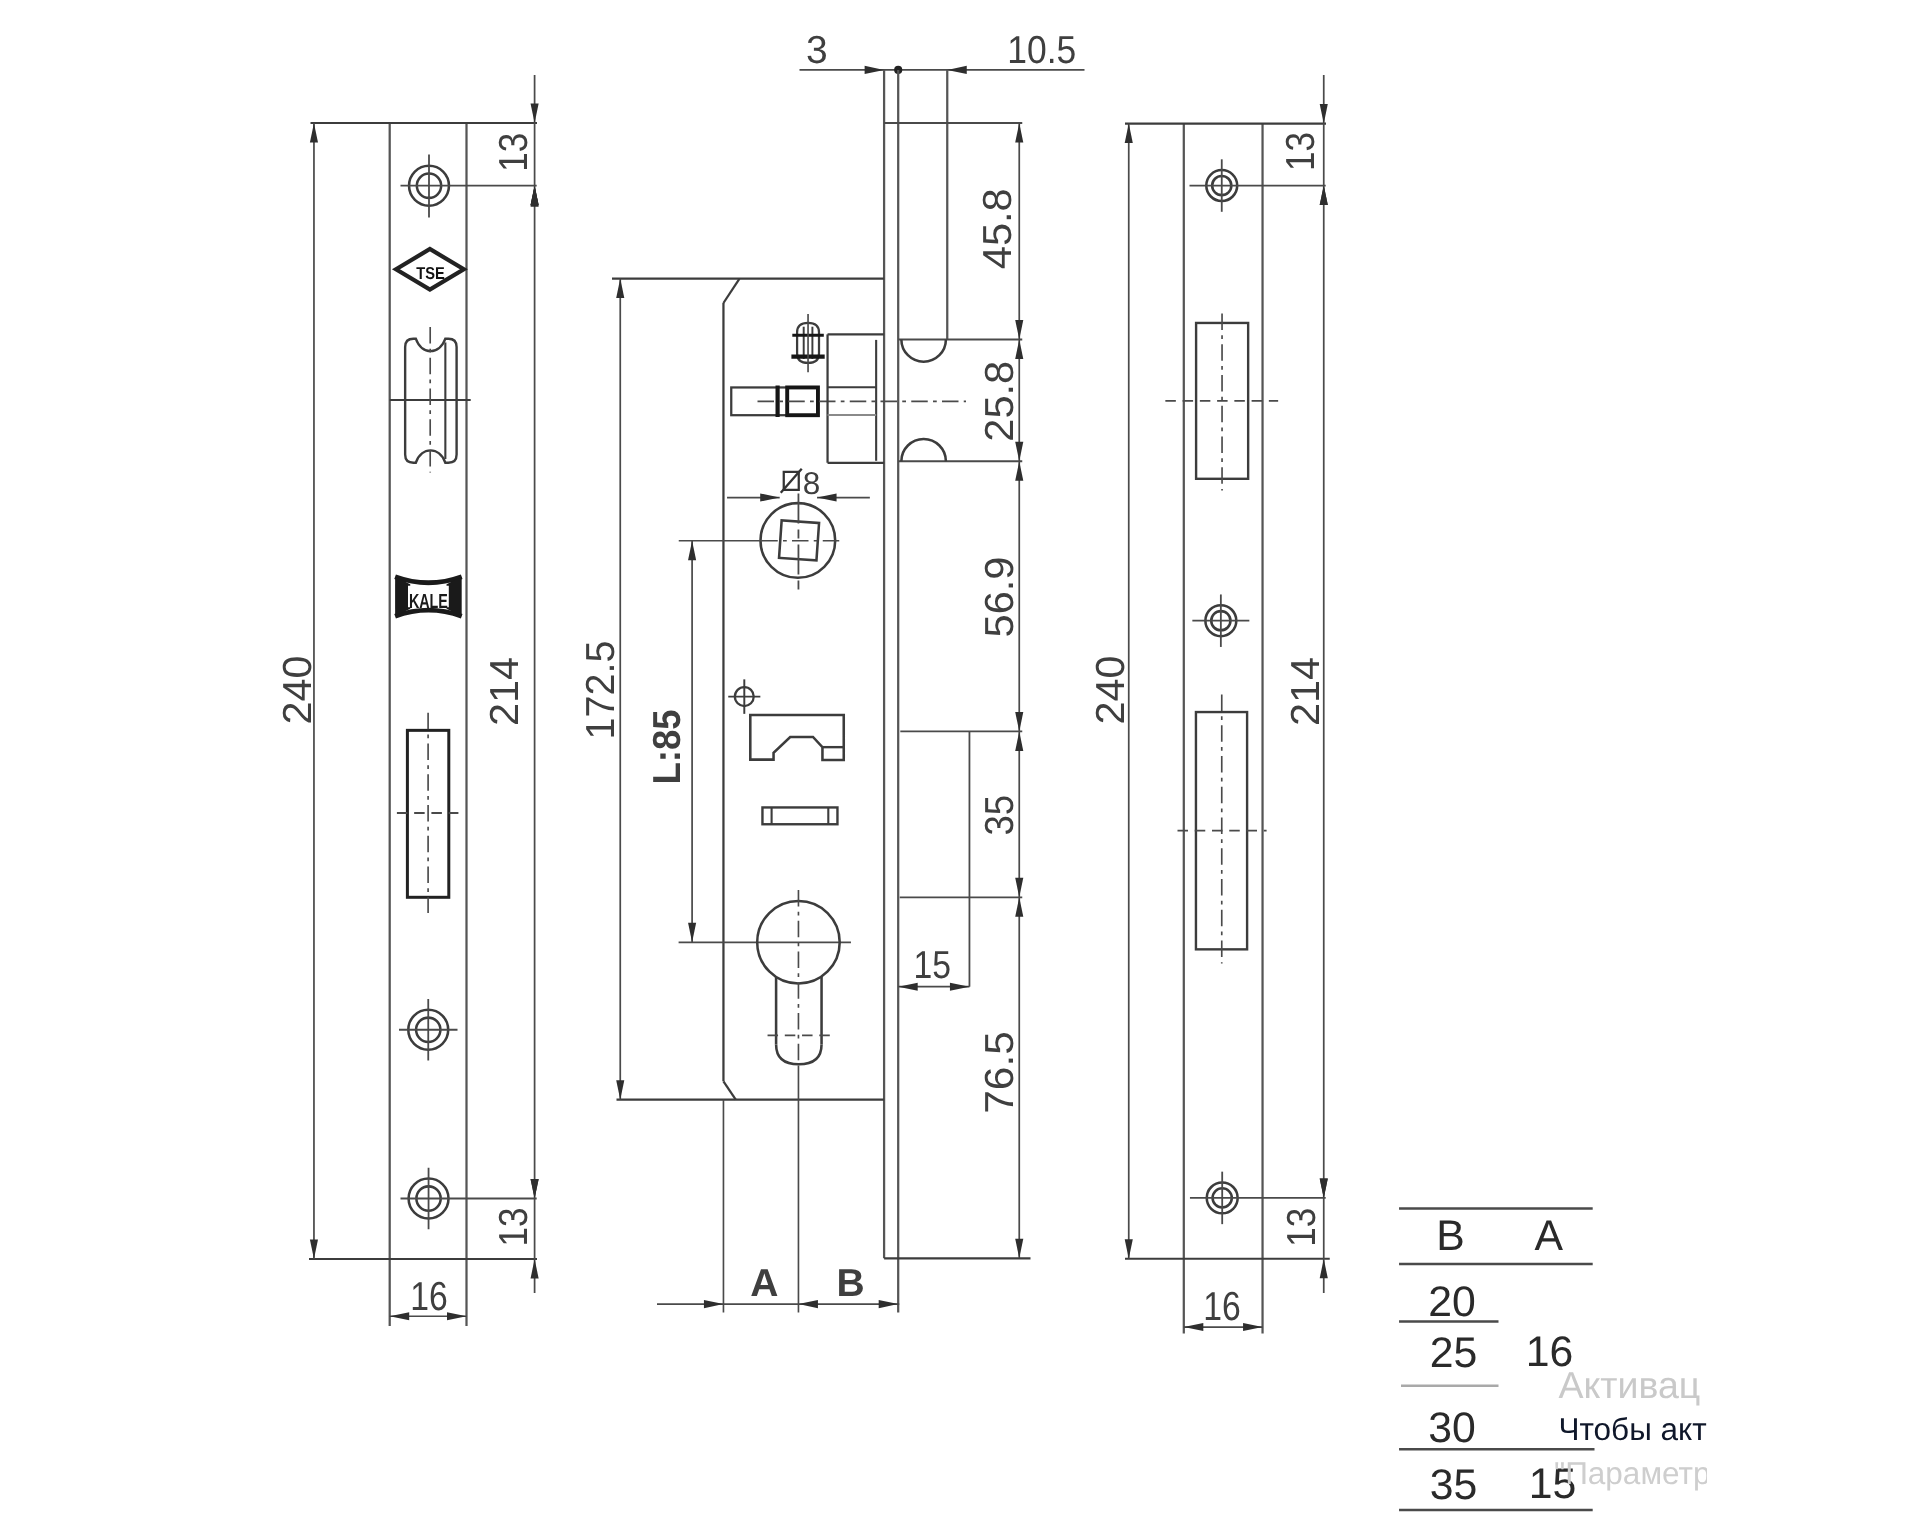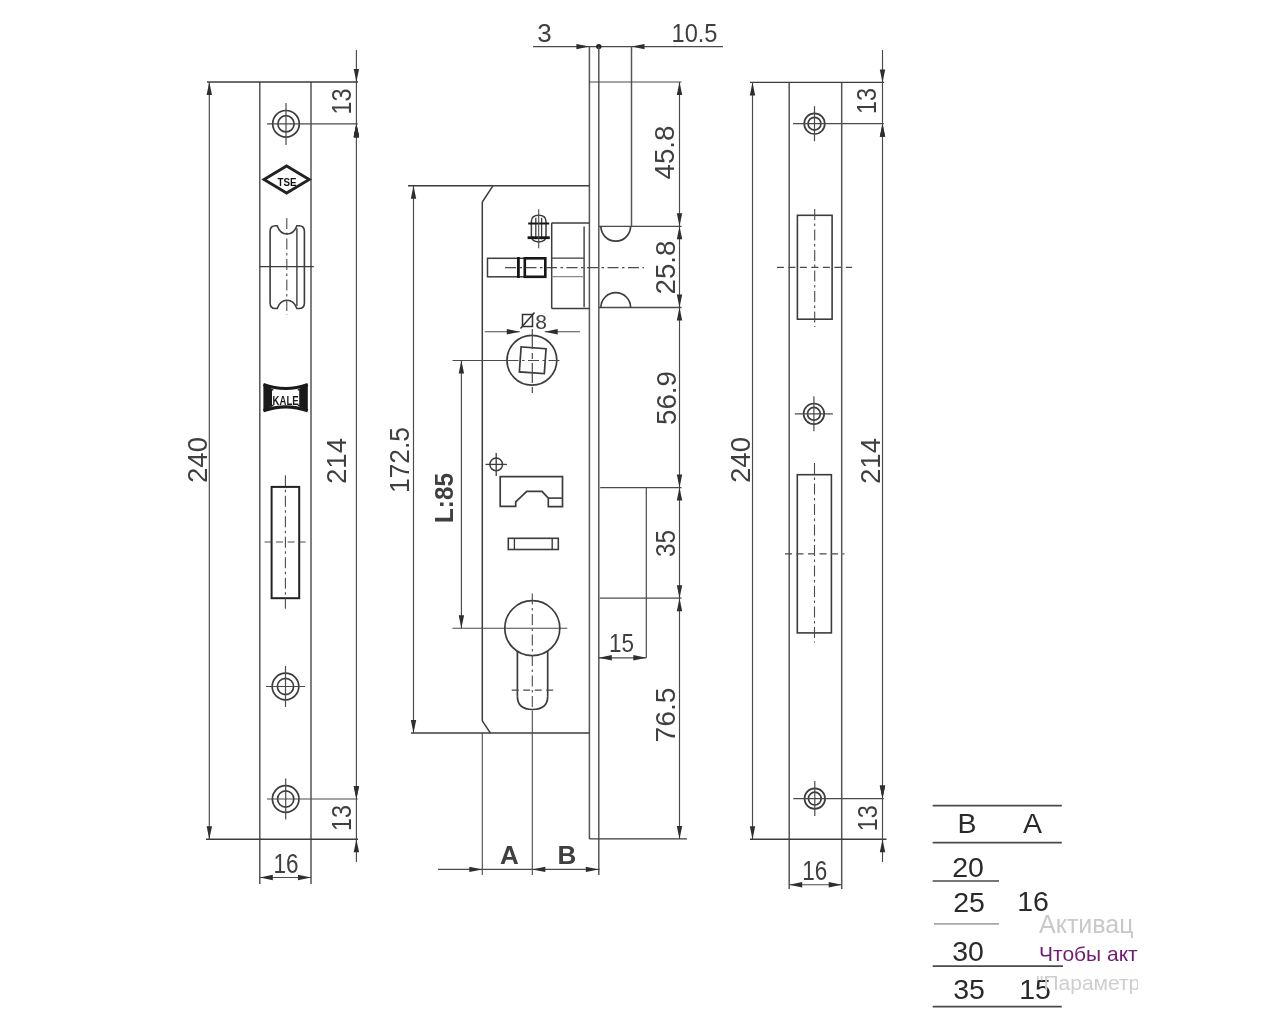--- a/index.html
+++ b/index.html
@@ -1,17 +1,17 @@
 <!DOCTYPE html>
 <html><head><meta charset="utf-8">
 <style>
 html,body{margin:0;padding:0;background:#ffffff;width:1280px;height:1024px;overflow:hidden;}
 .wm{position:absolute;left:1036px;top:908px;width:102px;height:116px;overflow:hidden;color:#c9c9c9;font-family:"Liberation Sans",sans-serif;}
 .wm .l1{position:absolute;left:3px;top:2px;font-size:25px;white-space:nowrap;}
-.wm .l2{position:absolute;left:3px;top:34px;font-size:21px;white-space:nowrap;color:#701a75;}
+.wm .l2{position:absolute;left:3px;top:34px;font-size:21px;white-space:nowrap;color:#0f172a;}
 .wm .l3{position:absolute;left:0px;top:63px;font-size:21px;white-space:nowrap;color:#cecece;}
 </style></head>
 <body>
 <svg width="1280" height="1024" viewBox="0 0 1280 1024">
 <rect x="0" y="0" width="1280" height="1024" fill="#ffffff"></rect>
 <line x1="259.8" y1="82.0" x2="259.8" y2="884" stroke="#555555" stroke-width="1.5" stroke-linecap="butt"></line>
 <line x1="311.0" y1="82.0" x2="311.0" y2="884" stroke="#555555" stroke-width="1.5" stroke-linecap="butt"></line>
 <line x1="207.0" y1="82.0" x2="358.0" y2="82.0" stroke="#3c3c3c" stroke-width="1.4" stroke-linecap="butt"></line>
 <line x1="206.0" y1="839.3" x2="358.0" y2="839.3" stroke="#3c3c3c" stroke-width="1.4" stroke-linecap="butt"></line>
 <line x1="209.3" y1="82.0" x2="209.3" y2="839.3" stroke="#4a4a4a" stroke-width="1.15" stroke-linecap="butt"></line>

